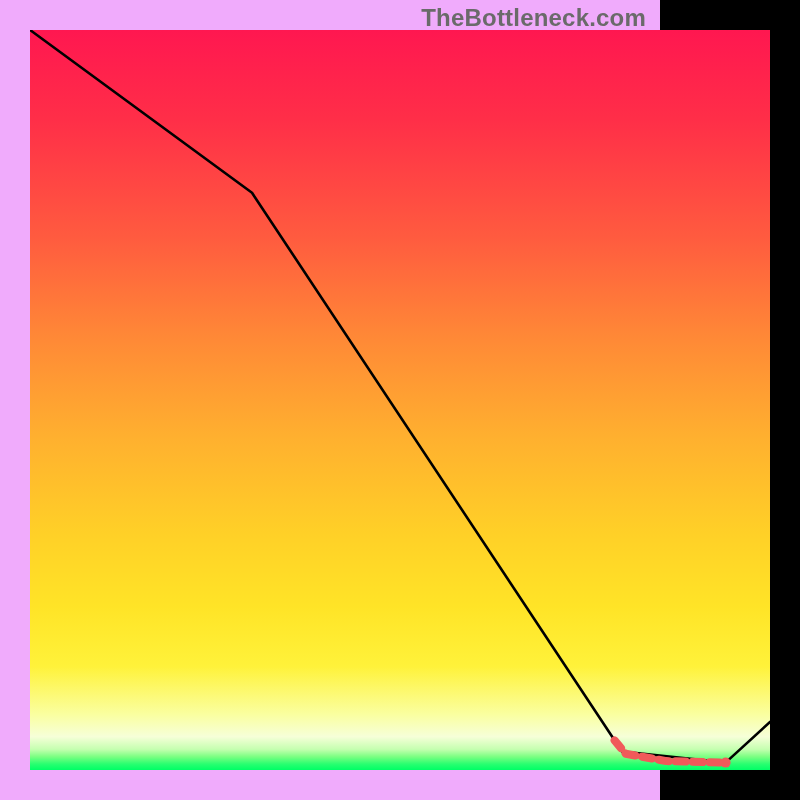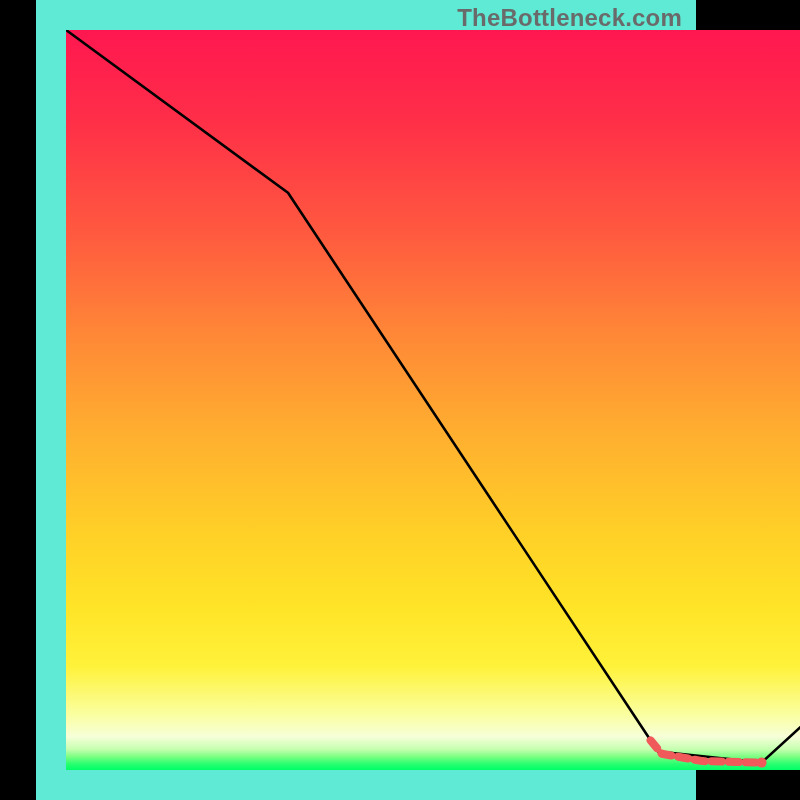--- a/index.html
+++ b/index.html
@@ -1,22 +1,21 @@
 <!DOCTYPE html>
 <html><head>
 <meta charset="utf-8">
 <style>
   * { margin: 0; padding: 0; box-sizing: border-box; }
   html, body { width: 800px; height: 800px; overflow: hidden; background: #000; }
   .frame {
     width: 660px;
     height: 800px;
-    background: #5eead4;
+    background: #f0abfc;
     position: relative;
-    margin-left: 36px;
   }
   .watermark {
     position: absolute;
     top: 4px;
     right: 14px;
     color: #6a6a6a;
     font-family: Arial, Helvetica, sans-serif;
     font-size: 24px;
     font-weight: 600;
     letter-spacing: 0.2px;

